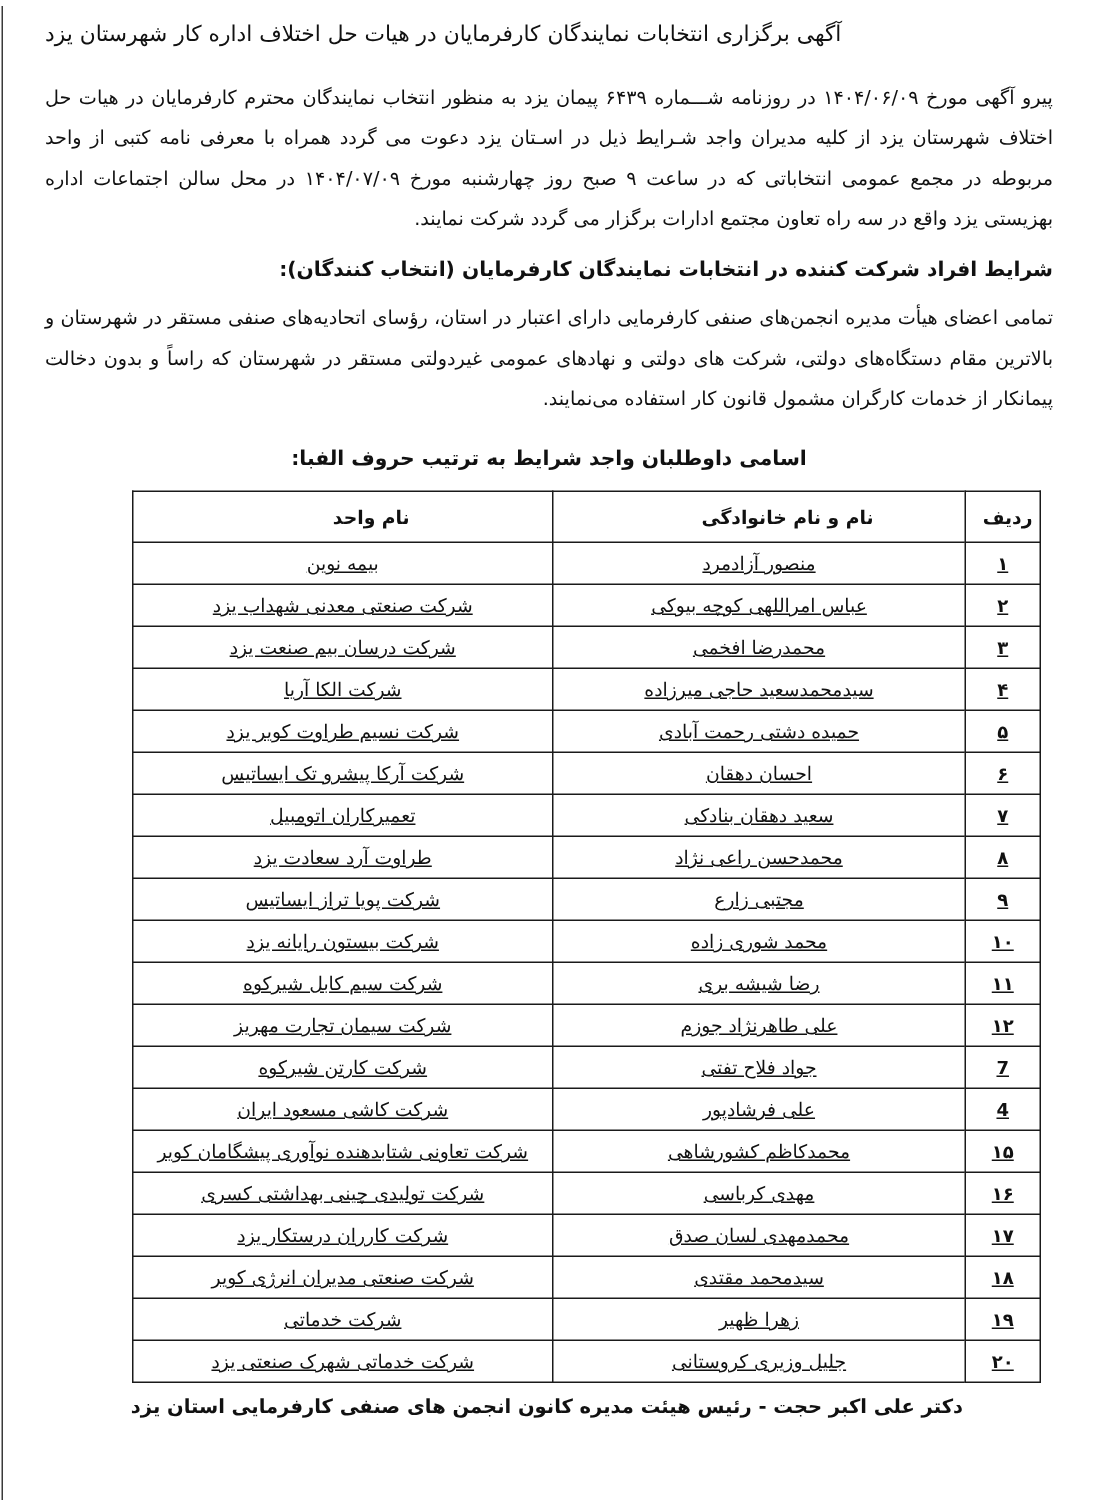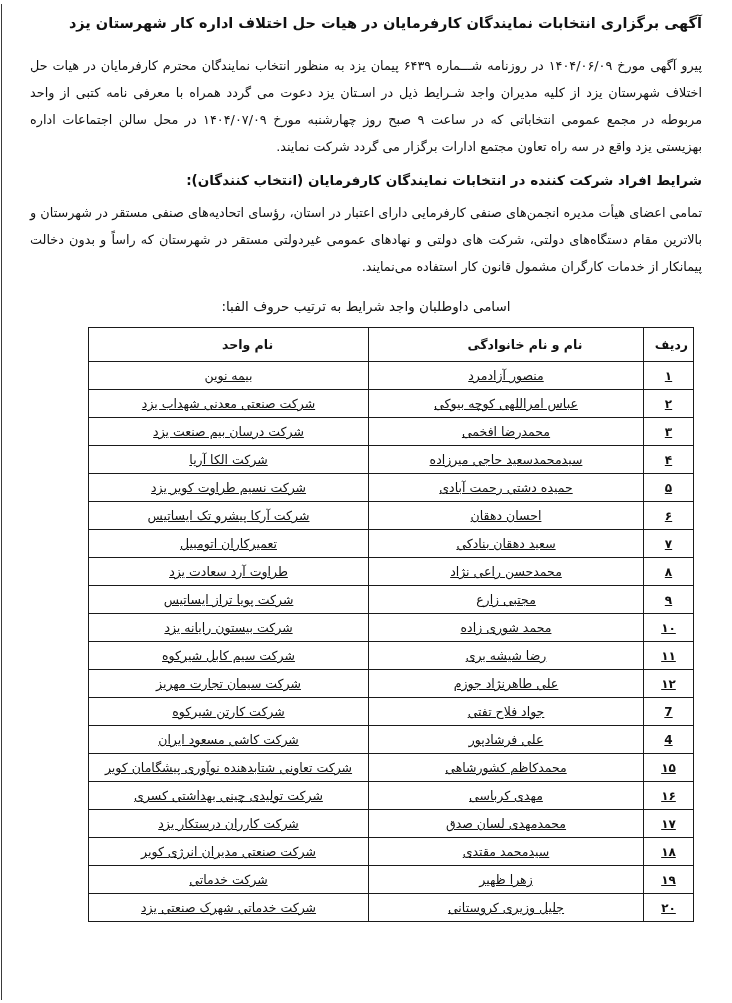--- a/index.html
+++ b/index.html
@@ -24,40 +24,40 @@
     width: 0;
     border-left: 1.5px solid #3a3a3a;
   }
   .page {
     position: absolute;
     inset: 0;
     box-sizing: border-box;
     padding: 8px 30px 0 30px;
   }
   .doc-title {
-    text-align: right;
-    font-weight: bold;
+    text-align: left;
+    font-weight: normal;
     font-size: 14.5px;
     margin: 4px 0 18px 0;
     line-height: 22px;
   }
   .para {
     font-size: 12.8px;
     line-height: 27px;
     text-align: justify;
     margin: 0 0 6px 0;
   }
   .section-heading {
     font-weight: bold;
     font-size: 13.5px;
     margin: 10px 0 9px 0;
     line-height: 20px;
   }
   .table-heading {
-    font-weight: normal;
+    font-weight: bold;
     font-size: 13.5px;
     text-align: center;
     margin: 16px 0 11px 0;
     line-height: 20px;
   }
   table.candidates-table {
     border-collapse: collapse;
     width: 605px;
     margin: 0 8px 0 auto;
     table-layout: fixed;
@@ -221,14 +221,15 @@
           <td>شرکت خدماتی</td>
         </tr>
         <tr>
           <td class="num-cell">۲۰</td>
           <td>جلیل وزیری کروستانی</td>
           <td>شرکت خدماتی شهرک صنعتی یزد</td>
         </tr>
       </tbody>
   </table>
 
+  <div class="signature">دکتر علی اکبر حجت - رئیس هیئت مدیره کانون انجمن های صنفی کارفرمایی استان یزد</div>
 
 </div>
 
 </body></html>

